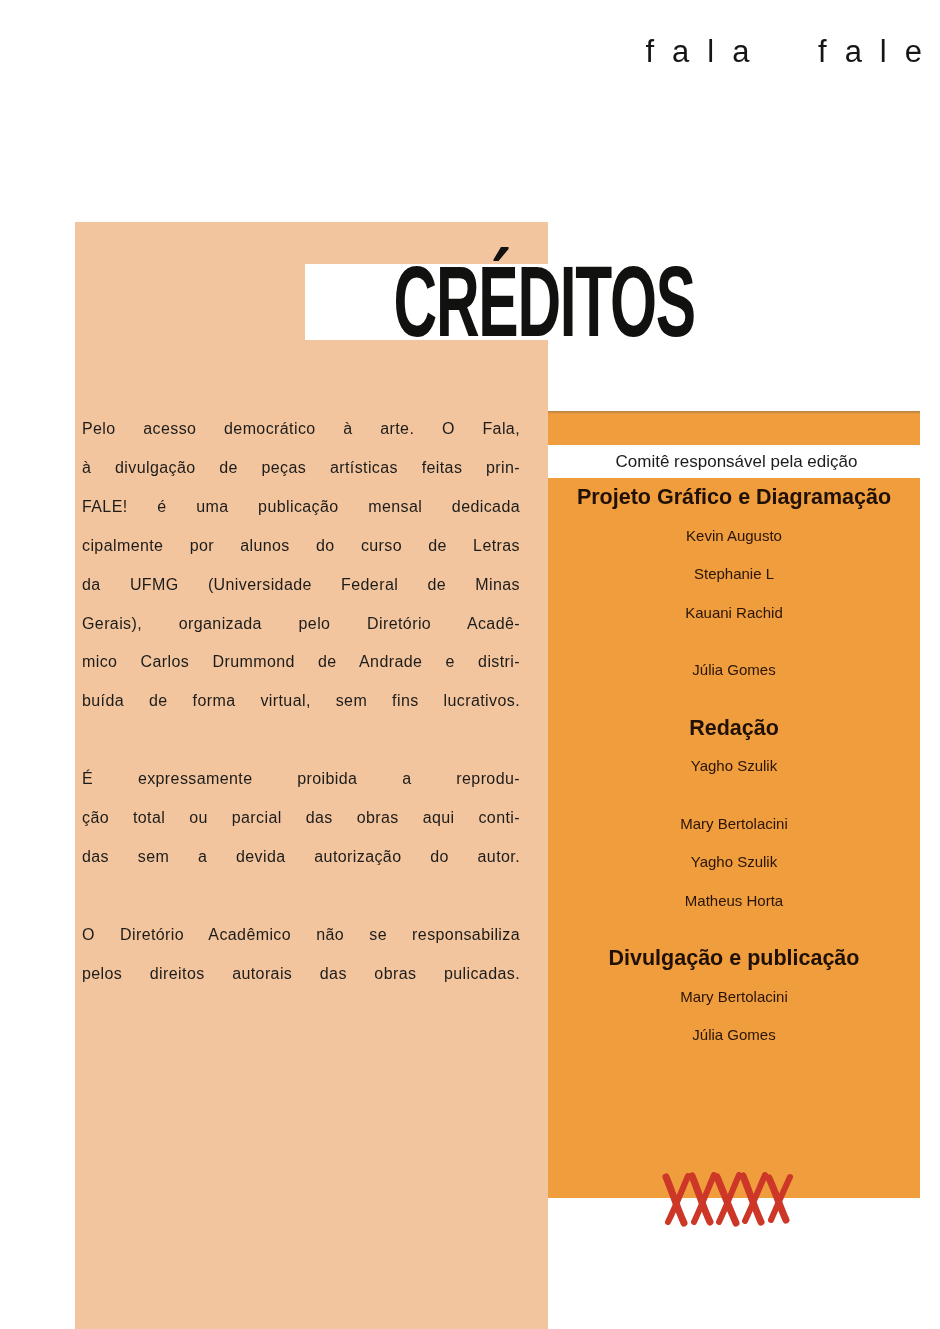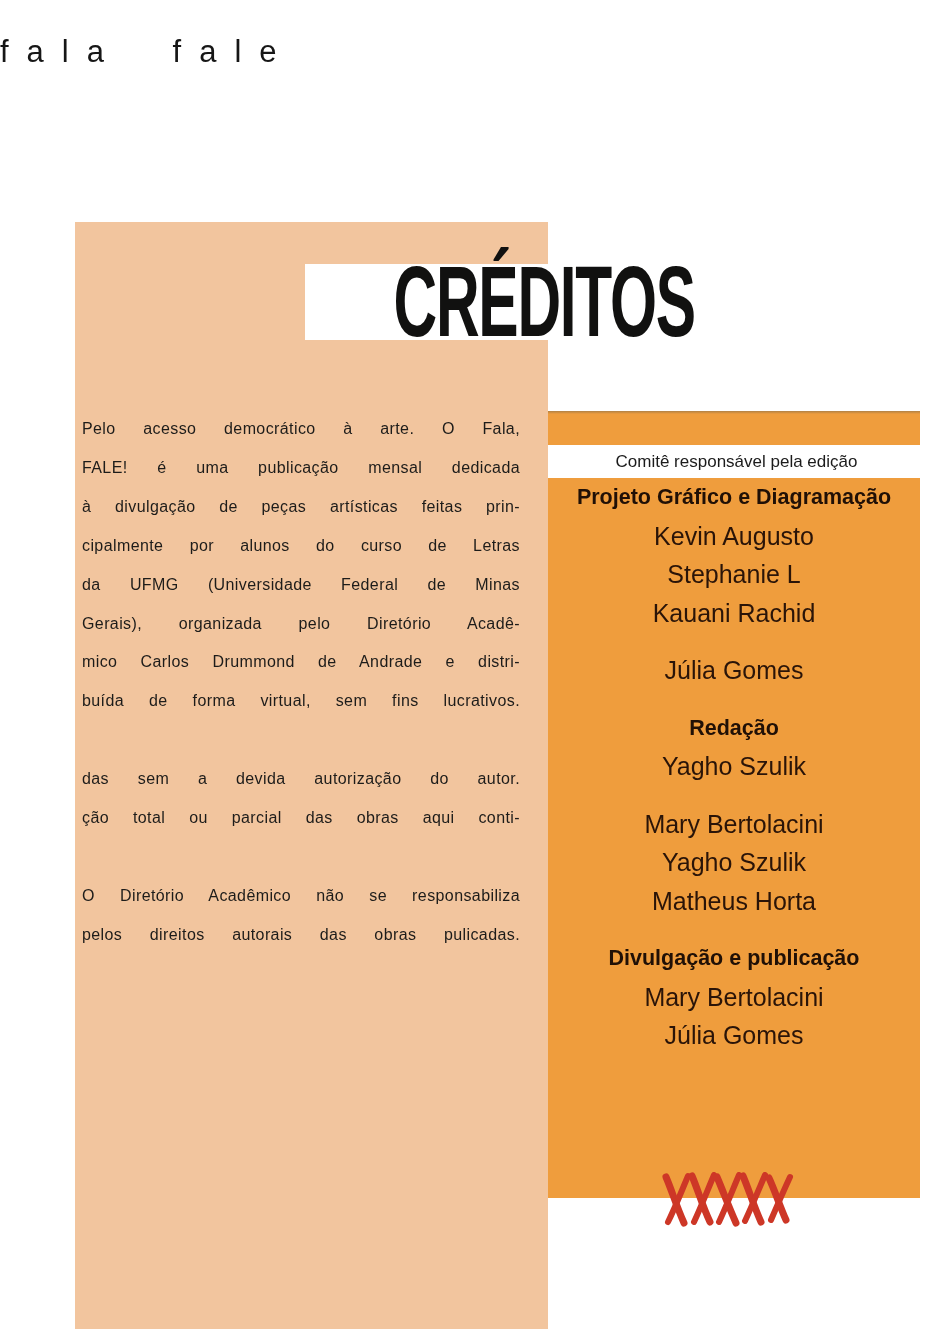--- a/index.html
+++ b/index.html
@@ -13,21 +13,21 @@
   html,body{background:#ffffff;}
   .page{
     position:relative;
     width:940px;height:1329px;
     background:#ffffff;
     overflow:hidden;
     font-family:"Liberation Sans", sans-serif;
   }
   .masthead{
     position:absolute;left:0;right:0;top:34px;
-    text-align:left;
+    text-align:right;
     font-size:31px;font-weight:400;color:#161616;
     letter-spacing:18px;word-spacing:24px;
   }
   .peach-rect{
     position:absolute;left:75px;top:222px;
     width:473px;height:1107px;
     background:var(--peach,#f2c59e);
   }
   .credits-band{
     position:absolute;left:305px;top:264px;
@@ -79,21 +79,21 @@
     text-align:center;
     line-height:38.5px;
     color:var(--name-ink,#2a1408);
   }
   .credits-list .section{margin-top:19px;}
   .credits-list .section:first-child{margin-top:0;}
   .credits-list .heading{
     font-weight:700;font-size:21.5px;color:#201006;
   }
   .credits-list .name{
-    font-size:25px;font-weight:400;
+    font-size:15px;font-weight:400;
   }
   .x-marks{
     position:absolute;left:660px;top:1172px;
     width:136px;height:58px;
   }
   .x-marks path{
     fill:none;
     stroke:var(--red,#cd3727);
     stroke-linecap:round;
   }
@@ -107,31 +107,32 @@
 
   <div class="peach-rect"></div>
 
   <div class="credits-band">
     <span class="credits-text">CRÉDITOS</span>
   </div>
 
   <div class="intro">
     <div class="para">
       <div class="line">Pelo acesso democrático à arte. O Fala,</div>
+      <div class="line">à divulgação de peças artísticas feitas prin-</div>
       <div class="line">FALE! é uma publicação mensal dedicada</div>
-      <div class="line">à divulgação de peças artísticas feitas prin-</div>
       <div class="line">cipalmente por alunos do curso de Letras</div>
       <div class="line">da UFMG (Universidade Federal de Minas</div>
       <div class="line">Gerais), organizada pelo Diretório Acadê-</div>
       <div class="line">mico Carlos Drummond de Andrade e distri-</div>
       <div class="line">buída de forma virtual, sem fins lucrativos.</div>
     </div>
     <div class="para">
+      <div class="line">É expressamente proibida a reprodu-</div>
+      <div class="line">ção total ou parcial das obras aqui conti-</div>
       <div class="line">das sem a devida autorização do autor.</div>
-      <div class="line">ção total ou parcial das obras aqui conti-</div>
     </div>
     <div class="para">
       <div class="line">O Diretório Acadêmico não se responsabiliza</div>
       <div class="line">pelos direitos autorais das obras pulicadas.</div>
     </div>
   </div>
 
   <div class="orange-panel"></div>
 
   <div class="committee-banner">Comitê responsável pela edição</div>

